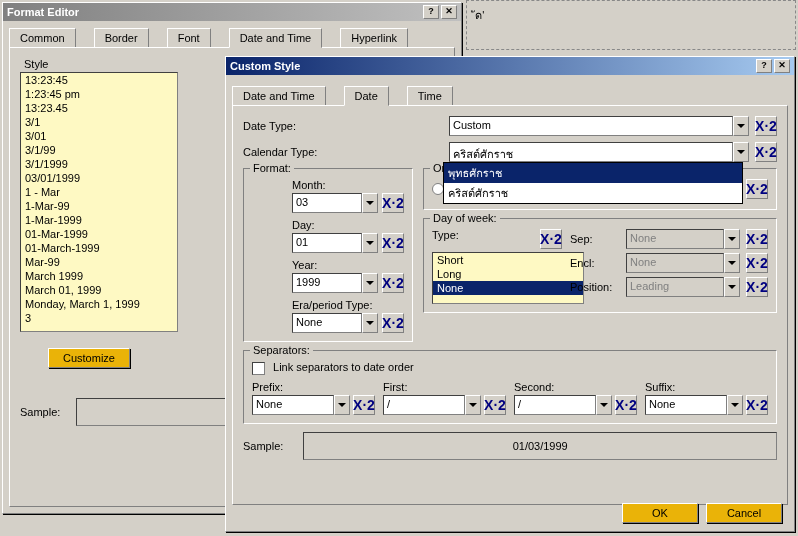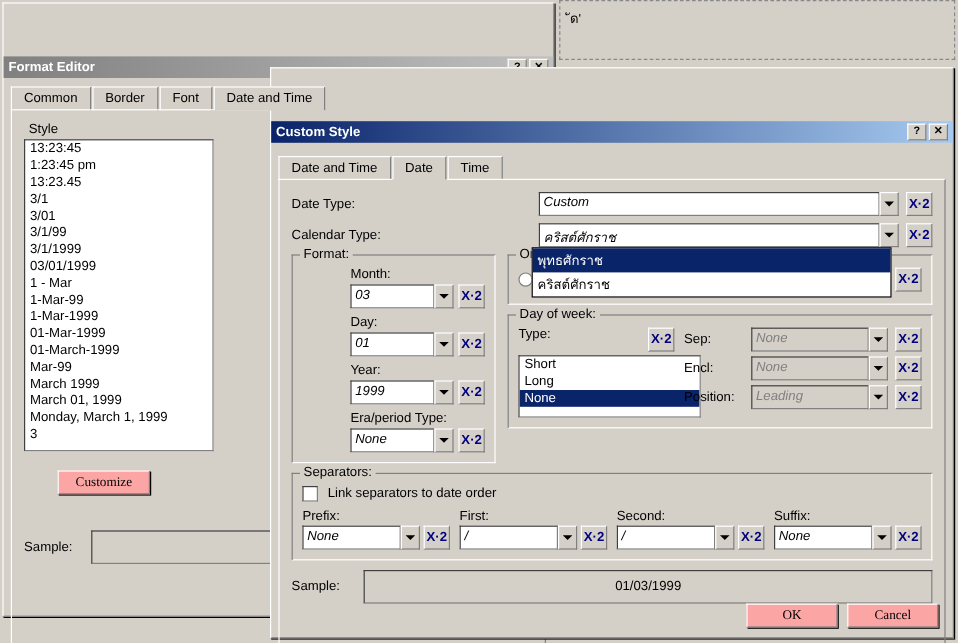--- a/index.html
+++ b/index.html
@@ -1,40 +1,40 @@
 <!DOCTYPE html>
 <html><head>
 <meta charset="utf-8">
 <style>
 * { box-sizing: border-box; margin: 0; padding: 0; font-family: Tahoma, Arial, sans-serif; font-size: 11px; }
 body { background: #d4d0c8; width: 798px; height: 536px; position: relative; overflow: hidden; }
 
 .window { position: absolute; background: #d4d0c8; border: 1px solid #808080; border-top-color: #fff; border-left-color: #fff; box-shadow: 1px 1px 0 #000; }
-.titlebar { height: 18px; background: linear-gradient(to right, #0a246a, #a6caf0); color: #fff; font-weight: bold; padding: 2px 4px; display: flex; align-items: center; margin-top: 44px; }
+.titlebar { height: 18px; background: linear-gradient(to right, #0a246a, #a6caf0); color: #fff; font-weight: bold; padding: 2px 4px; display: flex; align-items: center; }
 .titlebar .title { flex: 1; }
 .titlebar .btns { display: flex; gap: 2px; }
 .tbtn { width: 16px; height: 14px; background: #d4d0c8; border: 1px solid #fff; border-right-color: #808080; border-bottom-color: #808080; font-size: 9px; line-height: 10px; text-align: center; color: #000; font-weight: bold; }
 
 .tabs { display: flex; padding: 6px 6px 0 6px; }
-.tab { padding: 3px 10px; background: #d4d0c8; border: 1px solid #808080; border-bottom: none; border-top-color:#fff; border-left-color:#fff; margin-right: 1px; position: relative; top: 1px; }
+.tab { padding: 3px 10px; background: #d4d0c8; border: 1px solid #808080; border-bottom: none; border-top-color:#fff; border-left-color:#fff; margin-right: 18px; position: relative; top: 1px; }
 .tab.active { background: #d4d0c8; border-bottom: 1px solid #d4d0c8; z-index: 2; font-weight: normal; }
 .tabpanel { margin: 0 6px 6px 6px; border: 1px solid #fff; border-right-color:#808080; border-bottom-color:#808080; padding: 10px; position: relative; }
 
 .group { border: 1px solid #808080; border-right-color:#fff; border-bottom-color:#fff; padding: 10px 8px 8px 8px; margin-bottom: 8px; position: relative; }
 .group > .legend { position: absolute; top: -7px; left: 6px; background: #d4d0c8; padding: 0 3px; }
 
-.listbox { background: #ffffff; border: 1px solid #808080; border-top-color:#404040; border-left-color:#404040; width: 158px; height: 260px; overflow: auto; }
+.listbox { background: #fef9c3; border: 1px solid #808080; border-top-color:#404040; border-left-color:#404040; width: 158px; height: 260px; overflow: auto; }
 .listbox .item { padding: 1px 4px; white-space: nowrap; }
 .listbox .item.sel { background: #0a246a; color:#fff; }
 
-.btn { background:#fca5a5; border:1px solid #fff; border-right-color:#808080; border-bottom-color:#808080; padding: 3px 14px; box-shadow: 1px 1px 0 #000; font-family: Liberation Serif, serif; }
-.smallbtn { width: 22px; height: 20px; background:#d4d0c8; border:1px solid #fff; border-right-color:#808080; border-bottom-color:#808080; font-size:11px; padding:0; display:inline-flex; align-items:center; justify-content:center; color:#000080; font-weight:bold; }
+.btn { background:#eab308; border:1px solid #fff; border-right-color:#808080; border-bottom-color:#808080; padding: 3px 14px; box-shadow: 1px 1px 0 #000; }
+.smallbtn { width: 22px; height: 20px; background:#d4d0c8; border:1px solid #fff; border-right-color:#808080; border-bottom-color:#808080; font-size:14px; padding:0; display:inline-flex; align-items:center; justify-content:center; color:#000080; font-weight:bold; }
 
 label.fld { display:block; margin-bottom:2px; }
-.combo { display:flex;font-style:italic; }
+.combo { display:flex; }
 .combo .txt { flex:1; background:#fff; border:1px solid #808080; border-top-color:#404040; border-left-color:#404040; padding:2px 3px; height:20px; }
 .combo .arrow { width:16px; height:20px; background:#d4d0c8; border:1px solid #fff; border-right-color:#808080; border-bottom-color:#808080; display:flex; align-items:center; justify-content:center; }
 .arrow::after { content:""; display:block; width:0; height:0; border-left:4px solid transparent; border-right:4px solid transparent; border-top:4px solid #000; }
 .combo.disabled .txt { background:#d4d0c8; color:#808080; }
 .radio { display:inline-flex; align-items:center; gap:4px; margin-right:18px; }
 .radio .dot { width:12px; height:12px; border-radius:50%; background:#fff; border:1px solid #808080; display:inline-flex; align-items:center; justify-content:center;}
 .radio .dot.sel::after { content:""; width:5px; height:5px; border-radius:50%; background:#000; }
 .checkbox { width:13px; height:13px; background:#fff; border:1px solid #808080; border-top-color:#404040; border-left-color:#404040; display:inline-block; vertical-align:middle; margin-right:5px; }
 
 .samplebox { border:1px solid #808080; border-top-color:#404040; border-left-color:#404040; background:#d4d0c8; height:28px; display:flex; align-items:center; justify-content:center; }

